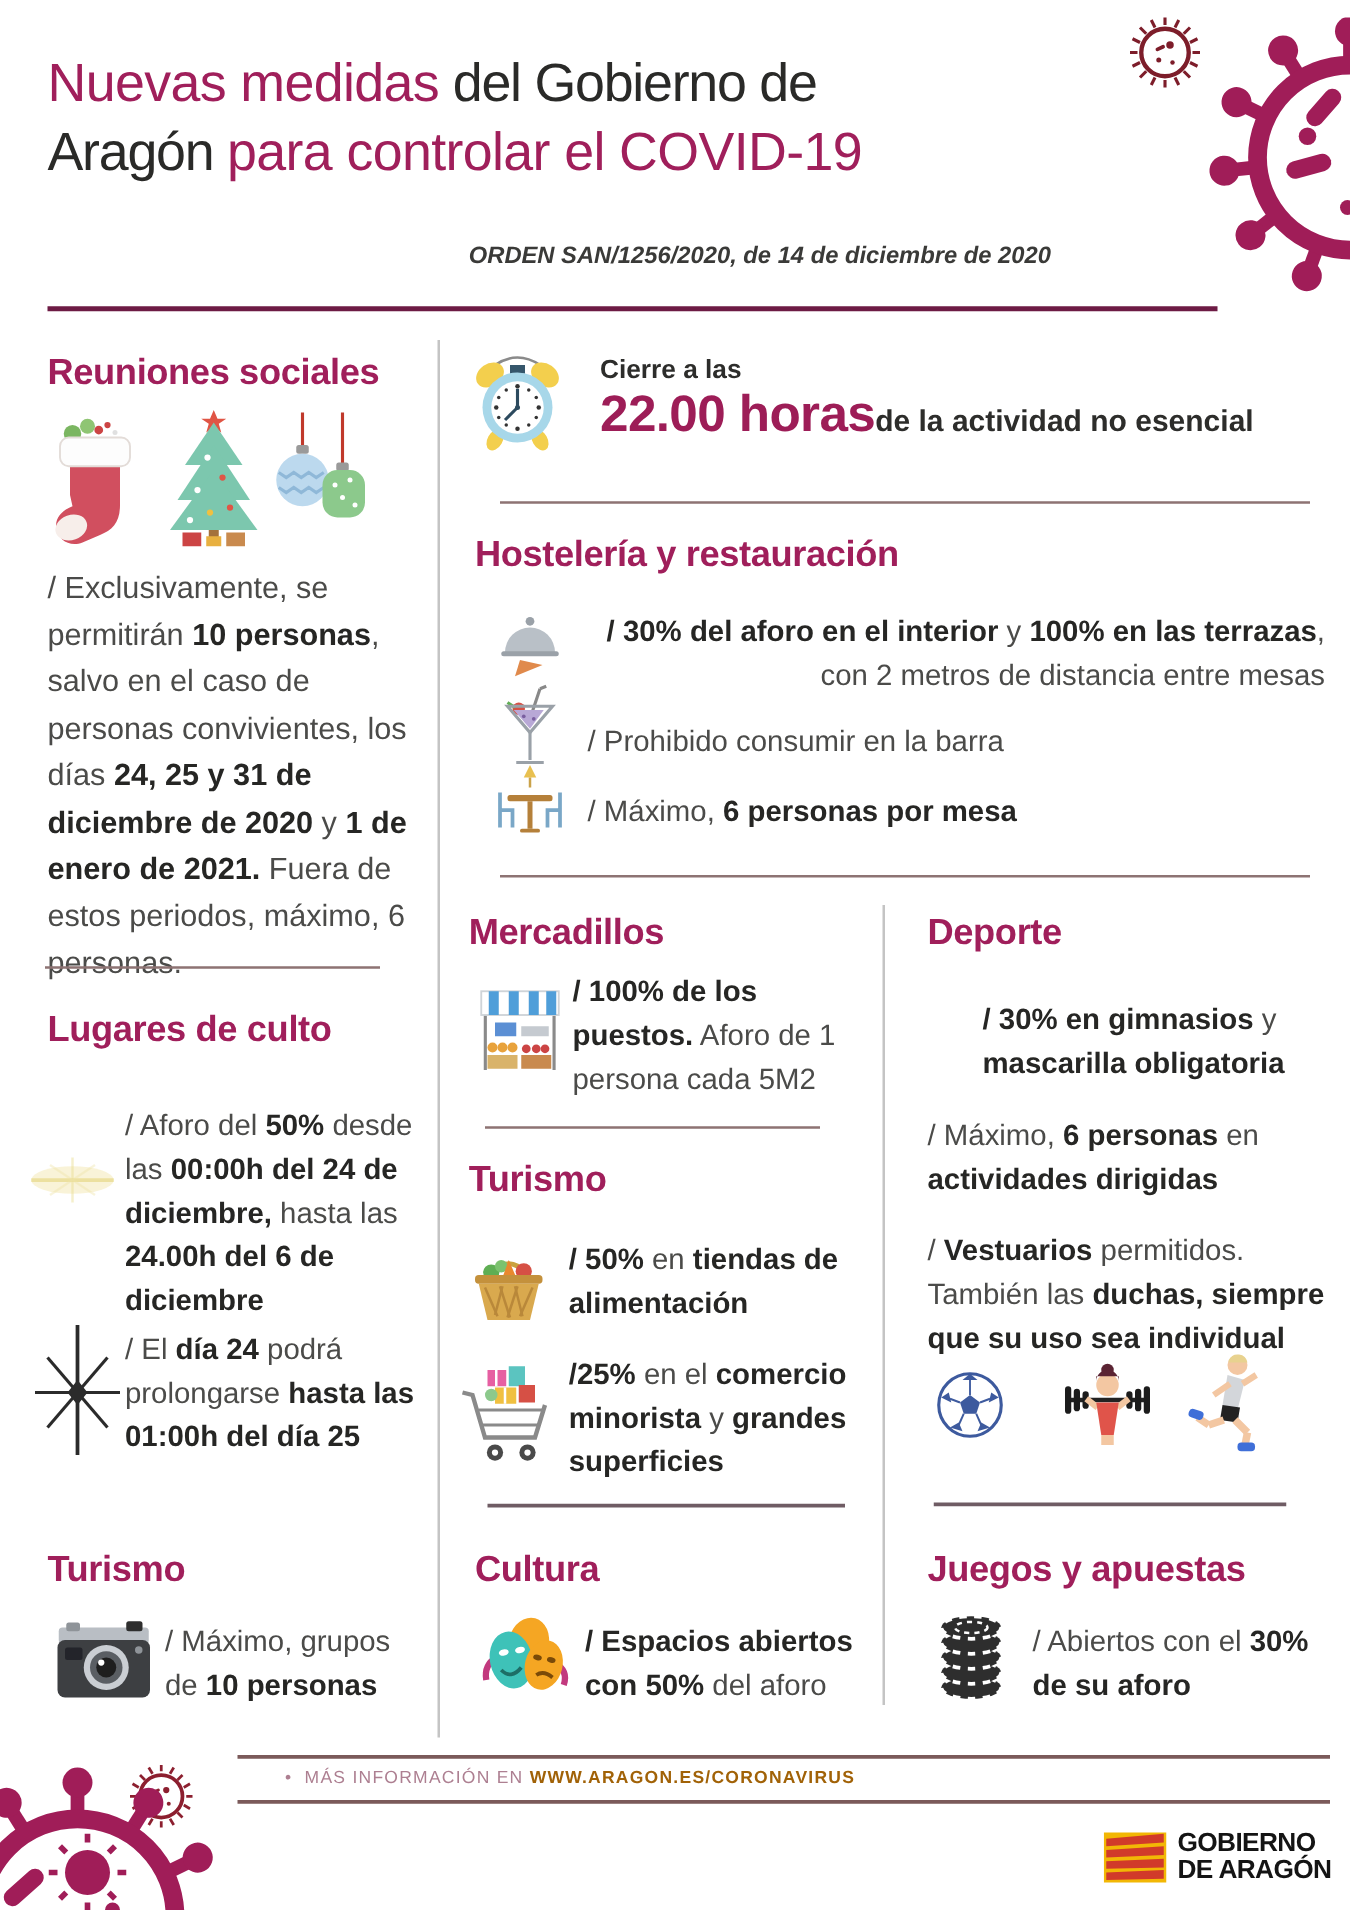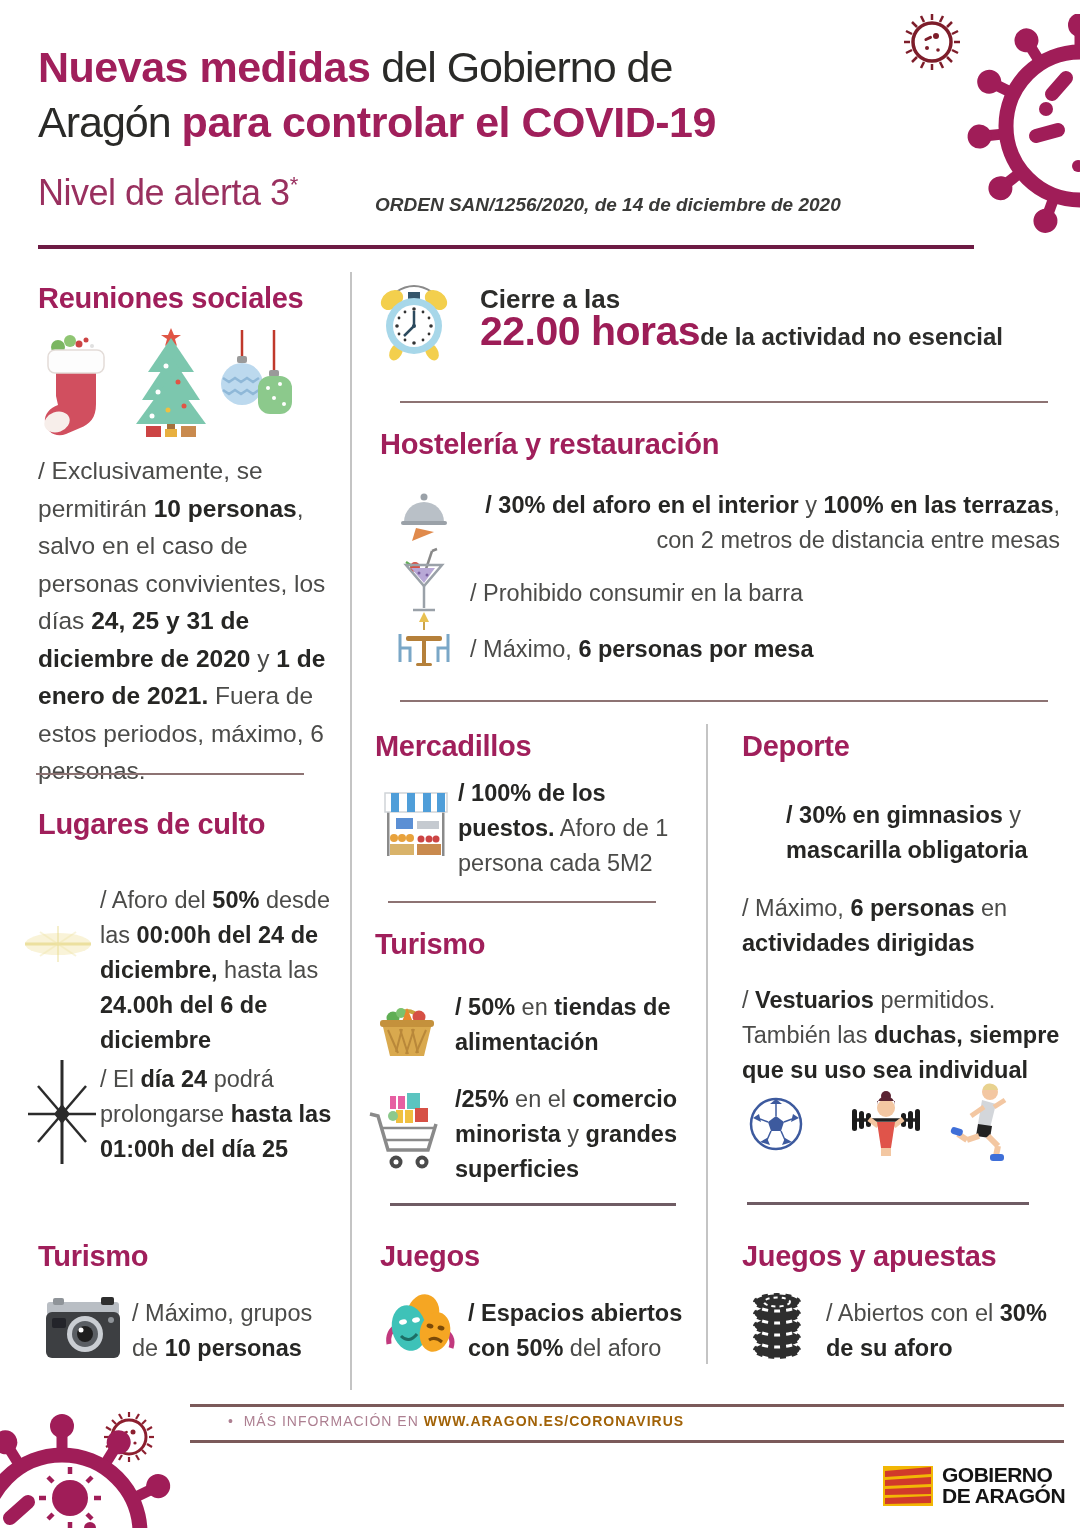--- a/index.html
+++ b/index.html
@@ -1,29 +1,29 @@
 <!DOCTYPE html>
 <html><head>
 <meta charset="utf-8">
 <style>
   html,body{margin:0;padding:0;background:#888;}
   #page{position:relative;width:1080px;height:1528px;background:#ffffff;overflow:hidden;
         font-family:"Liberation Sans", sans-serif;margin:0 auto;}
   .abs{position:absolute;}
   p{margin:0;}
   .title{font-size:43px;line-height:55px;letter-spacing:-1px;color:#2a2a28;font-weight:400;}
-  .title b{color:#a01f5b;font-weight:700;letter-spacing:-0.5px;}
+  .title b{color:#a01f5b;font-weight:400;letter-spacing:-0.5px;}
   .alert{font-size:36px;color:#99305f;font-weight:400;letter-spacing:-0.5px;}
   .alert sup{font-size:22px;}
   .order{font-size:19px;font-style:italic;font-weight:700;color:#3a3a38;letter-spacing:0;}
   .sec-h{font-size:29px;font-weight:700;color:#a01f5b;letter-spacing:-0.3px;}
   .body{font-size:23.5px;line-height:35px;color:#4b4b49;}
   .body b{color:#262624;font-weight:700;}
   .bigbody{font-size:24.5px;line-height:37.5px;}
-  .closure-intro{font-size:26px;font-weight:700;color:#2d2d2b;}
+  .closure-intro{font-size:21px;font-weight:700;color:#2d2d2b;}
   .closure-time{font-size:41px;font-weight:700;color:#9d1d57;letter-spacing:-0.5px;}
   .closure-rest{font-size:24px;font-weight:700;color:#2d2d2b;}
   .hr{background:#8d7373;height:2px;}
   .hr-dark{background:#6f5c64;height:3px;}
   .vr{background:#c4c4c4;width:2px;}
   .rule{background:#6d1b44;height:4px;}
   .fline{background:#7b5a5a;height:3px;}
   .footer-info{font-size:14px;letter-spacing:1px;color:#ad7f91;font-weight:400;}
   .footer-info b{color:#a16207;font-weight:700;}
   .logo-text{font-size:21px;line-height:21px;font-weight:700;color:#141414;letter-spacing:-0.5px;}
@@ -139,23 +139,20 @@
         </g>
       </g>
     </svg>
   </div>
 
   <div class="abs title" style="left:38px;top:40px;width:840px;">
     <b>Nuevas medidas</b><span> del Gobierno de</span><br>
     <span>Aragón </span><b>para controlar el COVID-19</b>
   </div>
 
-  <div class="abs alert" style="left:38px;top:172px;">
-    <span>Nivel de alerta 3</span><sup>*</sup>
-  </div>
   <div class="abs order" style="left:375px;top:194px;">ORDEN SAN/1256/2020, de 14 de diciembre de 2020</div>
 
   <div class="abs rule" style="left:38px;top:245px;width:936px;"></div>
 
   <div class="abs vr" style="left:350px;top:272px;height:1118px;"></div>
   <div class="abs vr" style="left:706px;top:724px;height:640px;"></div>
 
   <div class="abs sec-h" style="left:38px;top:282px;">Reuniones sociales</div>
 
   <div class="abs" style="left:42px;top:330px;width:72px;height:110px;">
@@ -493,21 +490,21 @@
       <circle cx="41" cy="44" r="13" fill="#5a5e63"></circle>
       <circle cx="41" cy="44" r="8" fill="#1e1e1e"></circle>
       <circle cx="37" cy="40" r="2.5" fill="#ffffff"></circle>
       <circle cx="67" cy="30" r="3" fill="#8f9499"></circle>
     </svg>
   </div>
   <p class="abs body" style="left:132px;top:1296px;width:212px;">
     <span>/ Máximo, grupos de </span><b>10 personas</b>
   </p>
 
-  <div class="abs sec-h" style="left:380px;top:1240px;">Juegos</div>
+  <div class="abs sec-h" style="left:380px;top:1240px;">Cultura</div>
   <div class="abs" style="left:383px;top:1286px;width:78px;height:82px;">
     <svg width="78" height="82" viewBox="0 0 78 82">
       <ellipse cx="40" cy="28" rx="16" ry="20" fill="#f5a623" transform="rotate(15 40 28)"></ellipse>
       <path d="M14,40 Q4,46 6,58" fill="none" stroke="#c2397e" stroke-width="5"></path>
       <path d="M60,44 Q72,50 68,62" fill="none" stroke="#c2397e" stroke-width="5"></path>
       <ellipse cx="26" cy="42" rx="17" ry="23" fill="#3ec2b8" transform="rotate(-12 26 42)"></ellipse>
       <ellipse cx="20" cy="36" rx="4" ry="2.5" fill="#ffffff" transform="rotate(-12 20 36)"></ellipse>
       <ellipse cx="33" cy="34" rx="4" ry="2.5" fill="#ffffff" transform="rotate(-12 33 34)"></ellipse>
       <path d="M18,50 Q26,58 34,48" fill="none" stroke="#1d6e66" stroke-width="3"></path>
       <ellipse cx="52" cy="46" rx="15" ry="20" fill="#f5a623" transform="rotate(14 52 46)"></ellipse>

